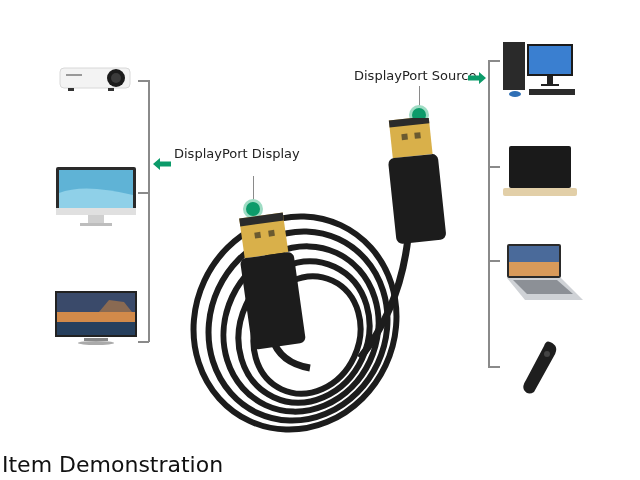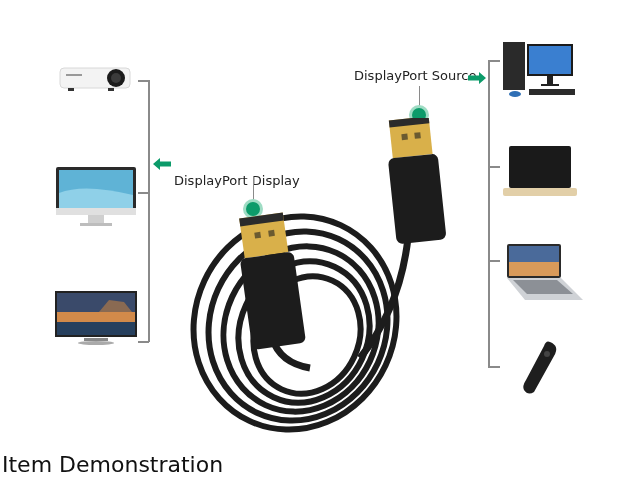--- a/index.html
+++ b/index.html
@@ -23,21 +23,21 @@
 <div class="abs line" style="left:488px; top:60px; width:12px; height:2px;"></div>
 <div class="abs line" style="left:488px; top:166px; width:12px; height:2px;"></div>
 <div class="abs line" style="left:488px; top:260px; width:12px; height:2px;"></div>
 <div class="abs line" style="left:488px; top:366px; width:12px; height:2px;"></div>
 
 <div class="abs" style="left:153px; top:158px;">
   <svg width="18" height="12" viewBox="0 0 18 12">
       <polygon points="0,6 7,0 7,3.5 18,3.5 18,8.5 7,8.5 7,12" fill="#0c9b6a"></polygon>
     </svg>
 </div>
-<div class="abs label" style="left:174px; top:173px;">DisplayPort Display</div>
+<div class="abs label" style="left:174px; top:146px;">DisplayPort Display</div>
 <div class="abs line" style="left:253px; top:176px; width:1px; height:26px;"></div>
 <div class="abs dot" style="left:246px; top:202px;"></div>
 
 <div class="abs label" style="left:354px; top:68px;">DisplayPort Source</div>
 <div class="abs" style="left:468px; top:72px;">
   <svg width="18" height="12" viewBox="0 0 18 12">
       <polygon points="18,6 11,0 11,3.5 0,3.5 0,8.5 11,8.5 11,12" fill="#0c9b6a"></polygon>
     </svg>
 </div>
 <div class="abs line" style="left:419px; top:86px; width:1px; height:24px;"></div>

